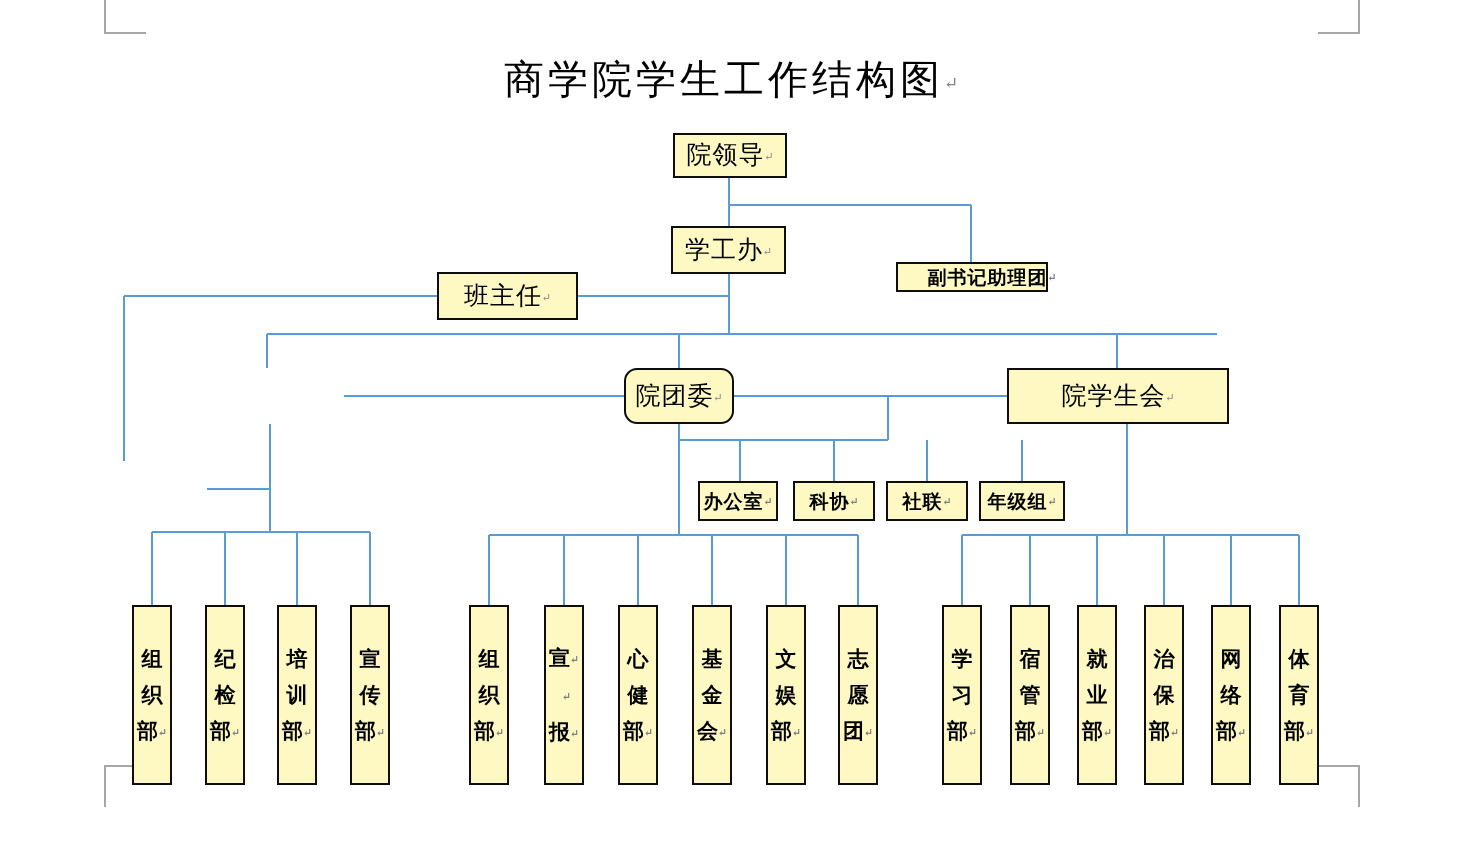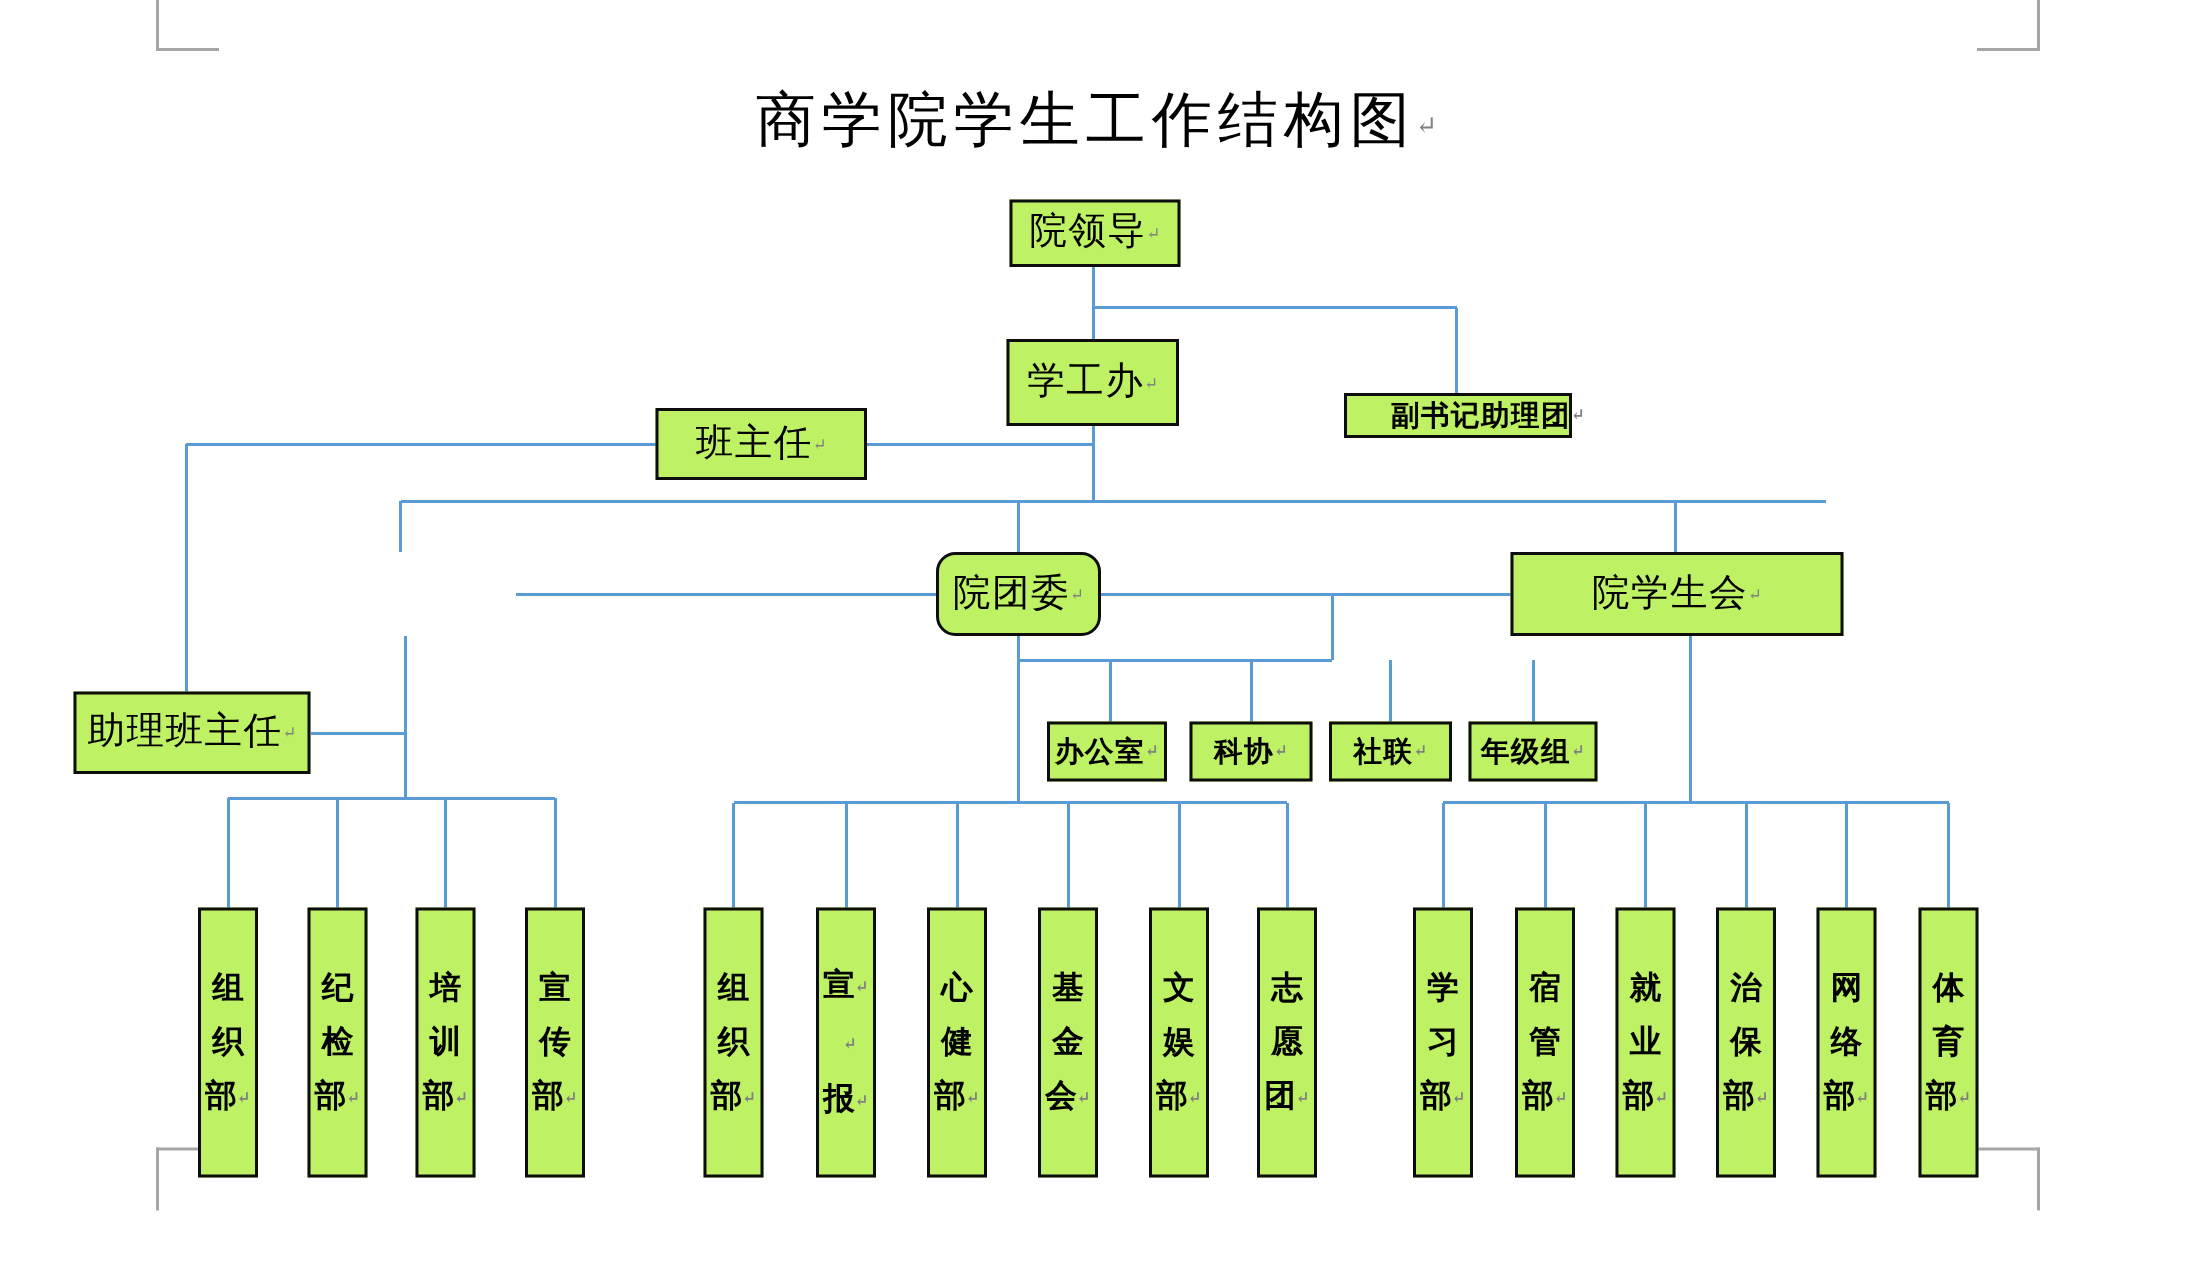--- a/index.html
+++ b/index.html
@@ -59,21 +59,21 @@
     top: 0;
     width: 1462px;
     height: 853px;
   }
 
   
   .node {
     position: absolute;
     box-sizing: border-box;
     border: 2px solid #0d0d0d;
-    background: #bef264;
+    background: #fef9c3;
     display: flex;
     align-items: center;
     justify-content: center;
     text-align: center;
     z-index: 5;
   }
   .node .label {
     display: block;
     white-space: pre;
   }
@@ -191,44 +191,41 @@
       <line x1="1164" y1="535" x2="1164" y2="605"></line>
       <line x1="1231" y1="535" x2="1231" y2="605"></line>
       <line x1="1299" y1="535" x2="1299" y2="605"></line>
     </g>
   </svg>
 
   <div class="node serif" style="left:673px; top:133px; width:114px; height:45px;">
     <span class="label"><span>院领导</span><span class="pil">↵</span></span>
   </div>
 
-  <div class="node serif" style="left:671px; top:226px; width:115px; height:58px;">
+  <div class="node serif" style="left:671px; top:226px; width:115px; height:48px;">
     <span class="label"><span>学工办</span><span class="pil">↵</span></span>
   </div>
 
   <div class="node bold" style="left:896px; top:262px; width:152px; height:30px;padding-left:40px;">
     <span class="label"><span>副书记助理团</span><span class="pil">↵</span></span>
   </div>
 
   <div class="node serif" style="left:437px; top:272px; width:141px; height:48px;">
     <span class="label"><span>班主任</span><span class="pil">↵</span></span>
   </div>
 
 
   <div class="node serif" style="left:624px; top:368px; width:110px; height:56px;border-radius:13px;">
     <span class="label"><span>院团委</span><span class="pil">↵</span></span>
   </div>
 
   <div class="node serif" style="left:1007px; top:368px; width:222px; height:56px;">
     <span class="label"><span>院学生会</span><span class="pil">↵</span></span>
   </div>
 
-  <div class="node serif" style="left:49px; top:461px; width:158px; height:55px;">
-    <span class="label"><span>助理班主任</span><span class="pil">↵</span></span>
-  </div>
 
   <div class="node bold" style="left:698px; top:481px; width:80px; height:40px;">
     <span class="label"><span>办公室</span><span class="pil">↵</span></span>
   </div>
 
   <div class="node bold" style="left:793px; top:481px; width:82px; height:40px;">
     <span class="label"><span>科协</span><span class="pil">↵</span></span>
   </div>
 
   <div class="node bold" style="left:886px; top:481px; width:82px; height:40px;">

